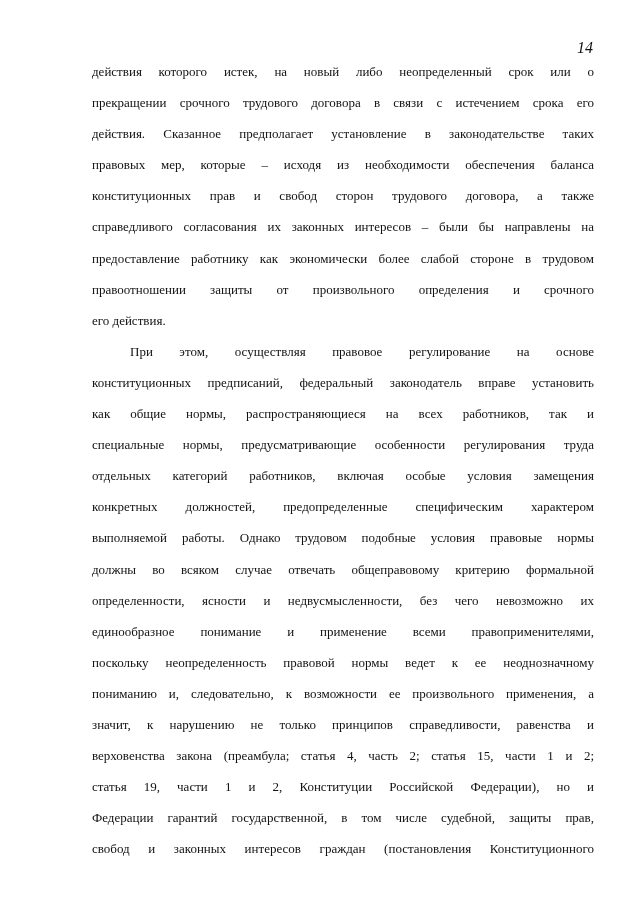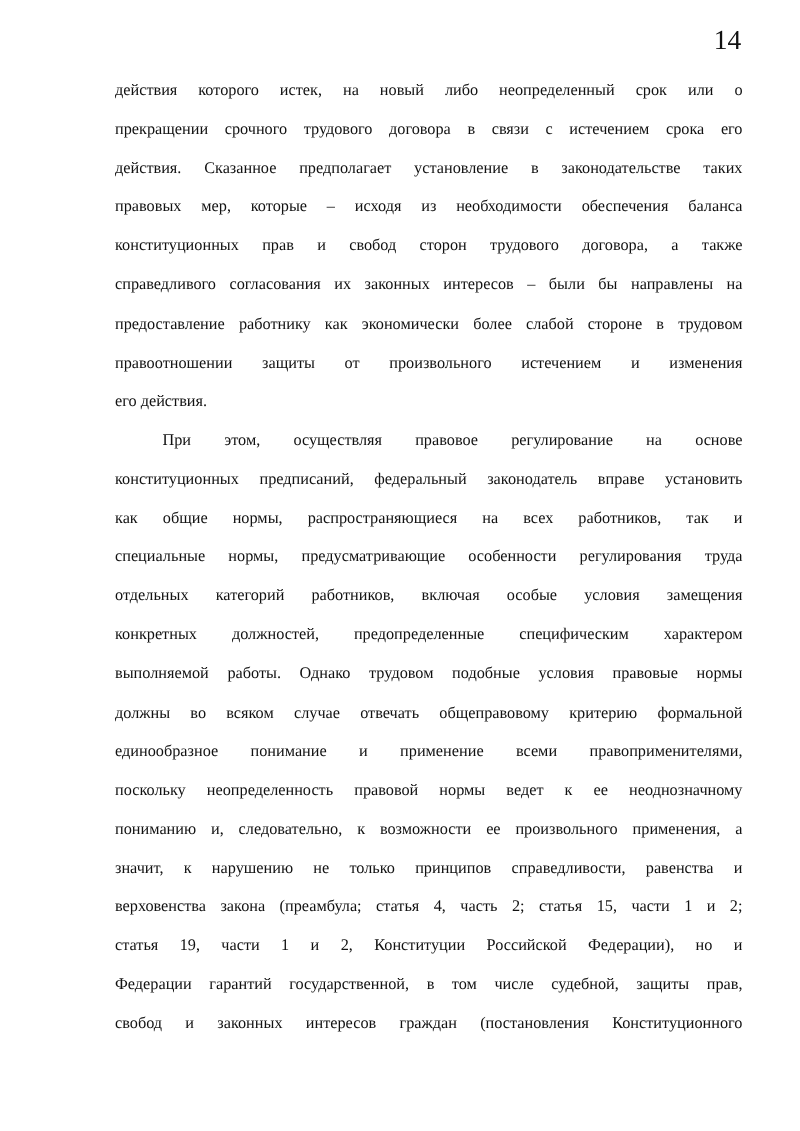--- a/index.html
+++ b/index.html
@@ -10,24 +10,25 @@
     body {
       width: 640px;
       height: 905px;
       position: relative;
       overflow: hidden;
       font-family: "Liberation Serif", "DejaVu Serif", serif;
       color: #111111;
     }
     .page-number {
       position: absolute;
-      top: 22px;
+      top: 38px;
       right: 47px;
-      font-size: 22px;
+      font-size: 16px;
       line-height: 20px;
+      font-style: italic;
     }
     .text-block {
       position: absolute;
       left: 92px;
       top: 59px;
       width: 502px;
     }
     .line {
       display: block;
       height: 31.1px;
@@ -77,21 +78,21 @@
   <div class="line">
       <span class="txt">конституционных прав и свобод сторон трудового договора, а также</span>
     </div>
   <div class="line">
       <span class="txt">справедливого согласования их законных интересов – были бы направлены на</span>
     </div>
   <div class="line">
       <span class="txt">предоставление работнику как экономически более слабой стороне в трудовом</span>
     </div>
   <div class="line">
-      <span class="txt">правоотношении защиты от произвольного истечением и изменения</span>
+      <span class="txt">правоотношении защиты от произвольного определения и срочного</span>
     </div>
   <div class="line last">
       <span class="txt">его действия.</span>
     </div>
 
   <div class="line indent">
       <span class="txt">При этом, осуществляя правовое регулирование на основе</span>
     </div>
   <div class="line">
       <span class="txt">конституционных предписаний, федеральный законодатель вправе установить</span>
@@ -108,20 +109,23 @@
   <div class="line">
       <span class="txt">конкретных должностей, предопределенные специфическим характером</span>
     </div>
   <div class="line">
       <span class="txt">выполняемой работы. Однако трудовом подобные условия правовые нормы</span>
     </div>
   <div class="line">
       <span class="txt">должны во всяком случае отвечать общеправовому критерию формальной</span>
     </div>
   <div class="line">
+      <span class="txt">определенности, ясности и недвусмысленности, без чего невозможно их</span>
+    </div>
+  <div class="line">
       <span class="txt">единообразное понимание и применение всеми правоприменителями,</span>
     </div>
   <div class="line">
       <span class="txt">поскольку неопределенность правовой нормы ведет к ее неоднозначному</span>
     </div>
   <div class="line">
       <span class="txt">пониманию и, следовательно, к возможности ее произвольного применения, а</span>
     </div>
   <div class="line">
       <span class="txt">значит, к нарушению не только принципов справедливости, равенства и</span>

